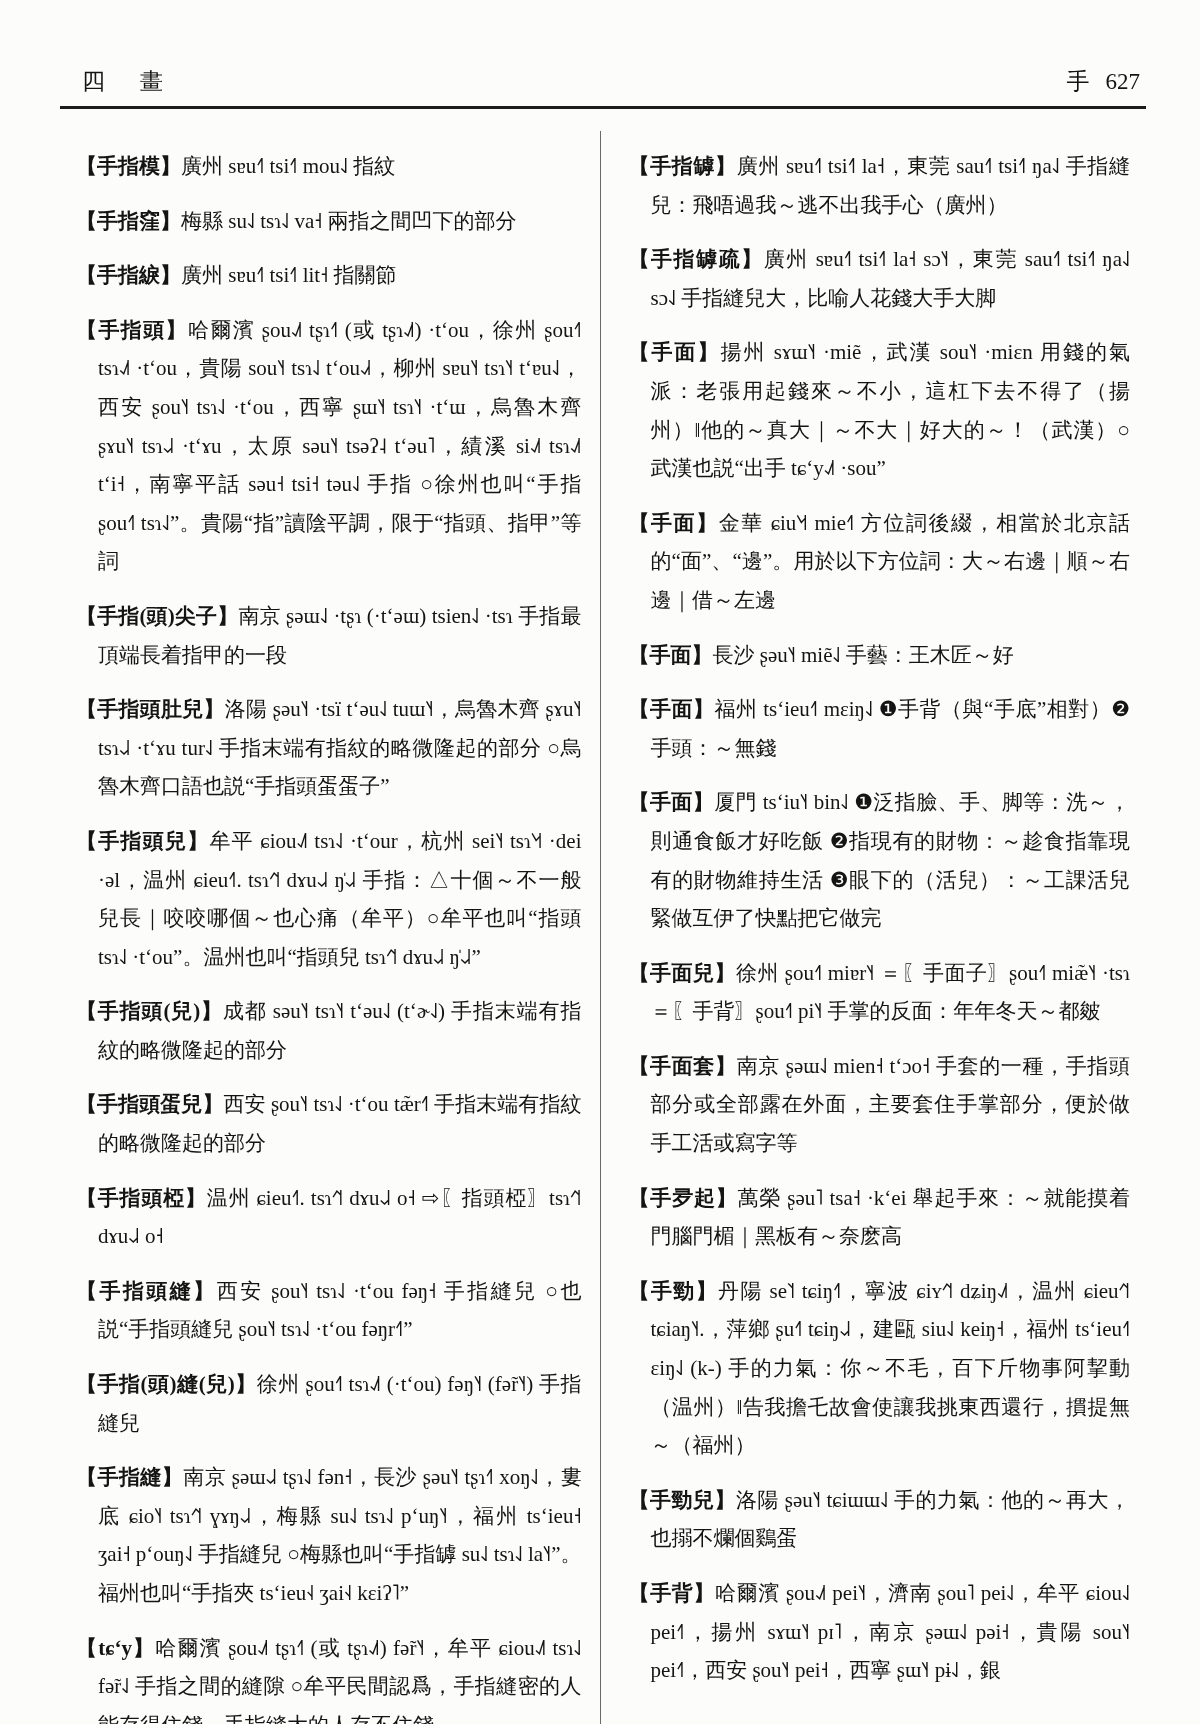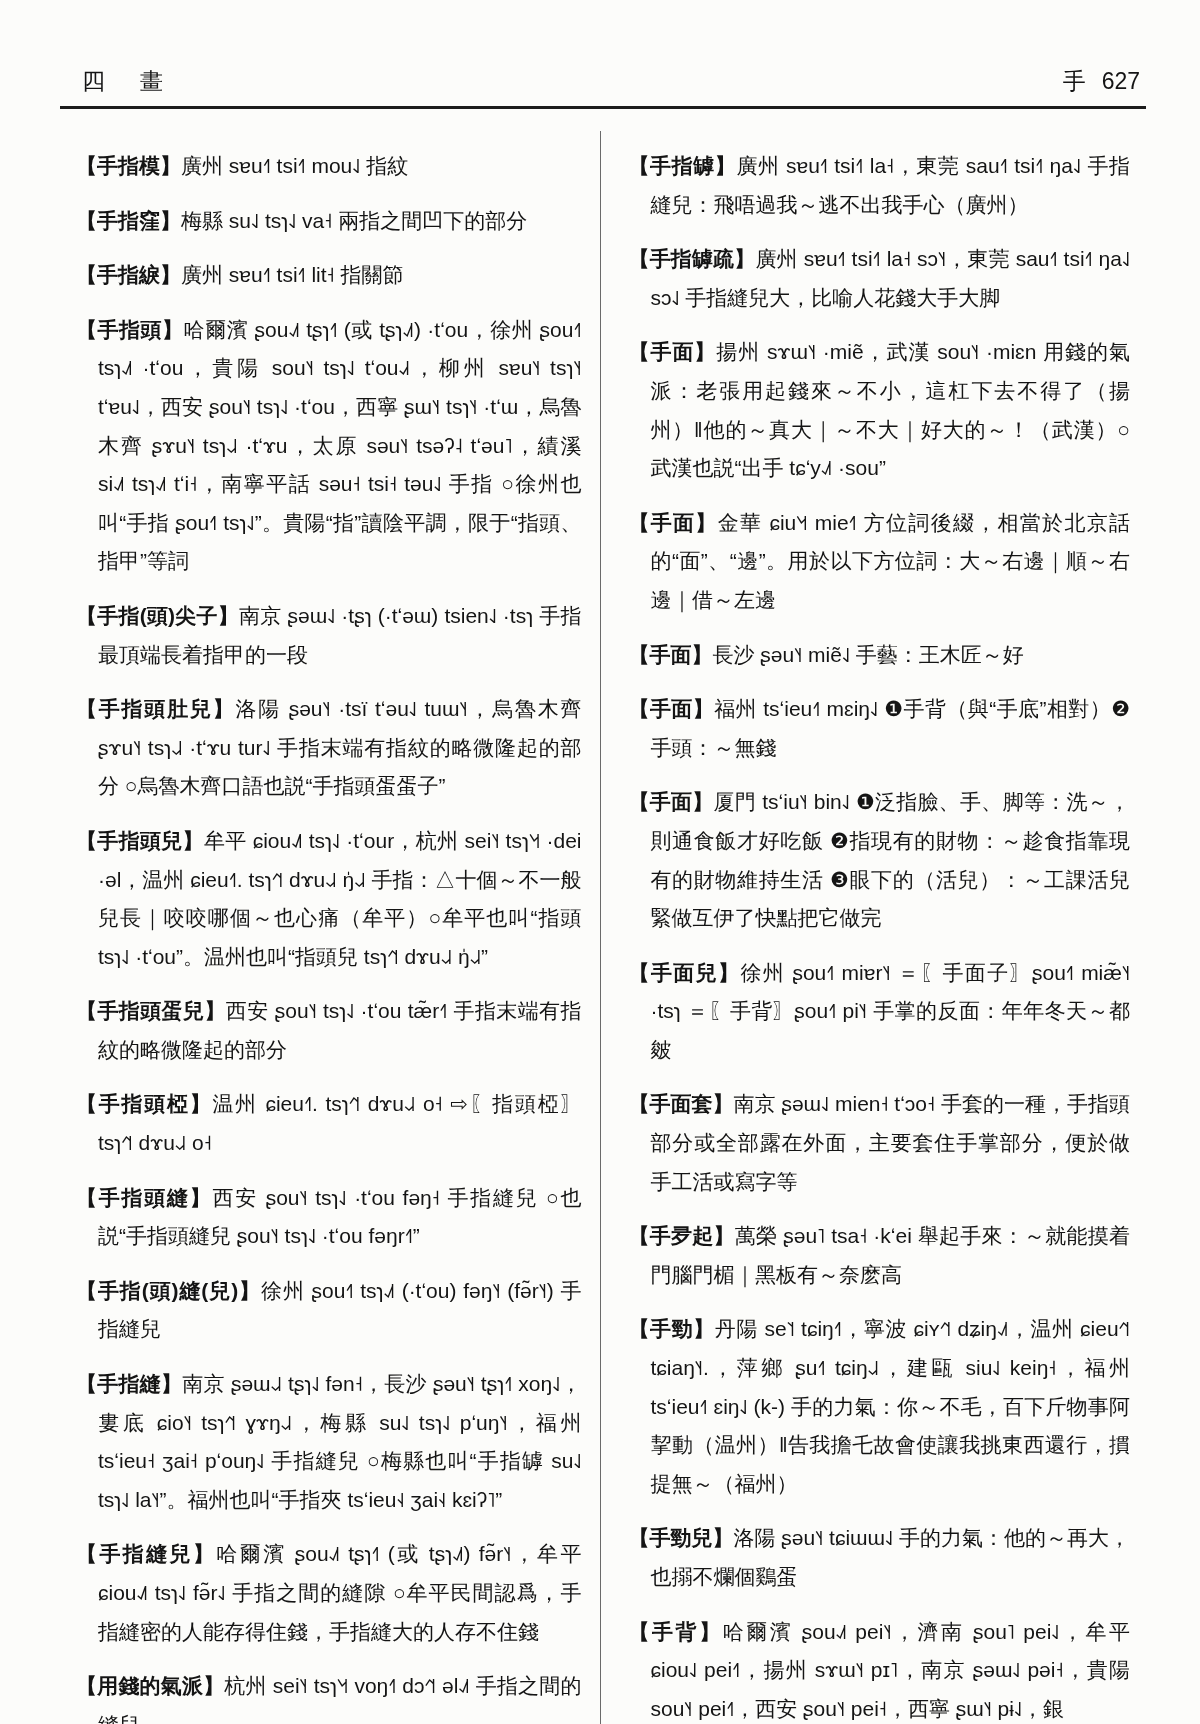--- a/index.html
+++ b/index.html
@@ -1,20 +1,20 @@
 <!DOCTYPE html>
 <html><head>
 <meta charset="utf-8">
 <style>
   html,body{margin:0;padding:0;background:#ffffff;}
   .page{
     width:1200px;height:1724px;box-sizing:border-box;
     margin:0 auto;background:#fcfcfa;color:#141414;
     padding:66px 54px 30px 60px;position:relative;overflow:hidden;
-    font-family:Liberation Sans, sans-serif;
+    font-family:Liberation Serif, serif;
   }
   .hdr{display:flex;justify-content:space-between;align-items:baseline;
     font-size:23px;padding:0 6px 0 22px;}
   .hdr-left{letter-spacing:6px;}
   .hdr-right{display:flex;gap:16px;align-items:baseline;}
   .hdr-rule{border-bottom:3px solid #1c1c1c;margin-top:9px;}
   .cols{display:flex;margin-top:22px;}
   .col{width:540px;}
   .col-right{border-left:1.5px solid #6a6a6a;padding-left:11px;margin-left:3px;width:536px;}
   p.entry{
@@ -40,26 +40,27 @@
 
   <div class="cols">
     <div class="col col-left">
         <p class="entry"><b class="hw">【手指模】</b><span class="seg">廣州 sɐu˧˥ tsi˧˥ mou˨˩ 指紋</span></p>
         <p class="entry"><b class="hw">【手指窪】</b><span class="seg">梅縣 su˨˩ tsɿ˨˩ va˧ 兩指之間凹下的部分</span></p>
         <p class="entry"><b class="hw">【手指綟】</b><span class="seg">廣州 sɐu˧˥ tsi˧˥ lit˧ 指關節</span></p>
         <p class="entry"><b class="hw">【手指頭】</b><span class="seg">哈爾濱 ʂou˨˩˦ tʂɿ˧˥ (或 tʂɿ˨˩˦) ·tʻou，徐州 ʂou˧˥ tsɿ˨˩˦ ·tʻou，貴陽 sou˥˧ tsɿ˨˩ tʻou˨˩˧，柳州 sɐu˥˧ tsɿ˥˧ tʻɐu˨˩，西安 ʂou˥˧ tsɿ˨˩ ·tʻou，西寧 ʂɯ˥˧ tsɿ˥˧ ·tʻɯ，烏魯木齊 ʂɤu˥˧ tsɿ˨˩˨ ·tʻɤu，太原 səu˥˧ tsəʔ˨ tʻəu˥，績溪 si˨˩˦ tsɿ˨˩˦ tʻi˧，南寧平話 səu˧ tsi˧ təu˨˩ 手指 ○徐州也叫“手指 ʂou˧˥ tsɿ˨˩”。貴陽“指”讀陰平調，限于“指頭、指甲”等詞</span></p>
         <p class="entry"><b class="hw">【手指(頭)尖子】</b><span class="seg">南京 ʂəɯ˨˩ ·tʂɿ (·tʻəɯ) tsien˨˩ ·tsɿ 手指最頂端長着指甲的一段</span></p>
         <p class="entry"><b class="hw">【手指頭肚兒】</b><span class="seg">洛陽 ʂəu˥˧ ·tsï tʻəu˨˩ tuɯ˥˧，烏魯木齊 ʂɤu˥˧ tsɿ˨˩˨ ·tʻɤu tur˨˩ 手指末端有指紋的略微隆起的部分 ○烏魯木齊口語也説“手指頭蛋蛋子”</span></p>
         <p class="entry"><b class="hw">【手指頭兒】</b><span class="seg">牟平 ɕiou˨˩˥ tsɿ˨˩ ·tʻour，杭州 sei˥˧ tsɿ˥˧˦ ·dei ·əl，温州 ɕieu˧˥. tsɿ˧˥˦ dɤu˨˩˨ ŋ̍˨˩˨ 手指：△十個～不一般兒長｜咬咬哪個～也心痛（牟平）○牟平也叫“指頭 tsɿ˨˩ ·tʻou”。温州也叫“指頭兒 tsɿ˧˥˦ dɤu˨˩˨ ŋ̍˨˩˨”</span></p>
+        <p class="entry"><b class="hw">【手指頭(兒)】</b><span class="seg">成都 səu˥˧ tsɿ˥˧ tʻəu˨˩ (tʻɚ˨˩)  手指末端有指紋的略微隆起的部分</span></p>
         <p class="entry"><b class="hw">【手指頭蛋兒】</b><span class="seg">西安 ʂou˥˧ tsɿ˨˩ ·tʻou tæ̃r˧˥ 手指末端有指紋的略微隆起的部分</span></p>
         <p class="entry"><b class="hw">【手指頭椏】</b><span class="seg">温州 ɕieu˧˥. tsɿ˧˥˦ dɤu˨˩˨ o˧ ⇨〖指頭椏〗tsɿ˧˥˦ dɤu˨˩˨ o˧</span></p>
         <p class="entry"><b class="hw">【手指頭縫】</b><span class="seg">西安 ʂou˥˧ tsɿ˨˩ ·tʻou fəŋ˧ 手指縫兒 ○也説“手指頭縫兒 ʂou˥˧ tsɿ˨˩ ·tʻou fəŋr˧˥”</span></p>
         <p class="entry"><b class="hw">【手指(頭)縫(兒)】</b><span class="seg">徐州 ʂou˧˥ tsɿ˨˩˦ (·tʻou) fəŋ˥˧ (fə̃r˥˧)  手指縫兒</span></p>
         <p class="entry"><b class="hw">【手指縫】</b><span class="seg">南京 ʂəɯ˨˩˨ tʂɿ˨˩ fən˧，長沙 ʂəu˥˧ tʂɿ˧˥ xoŋ˨˩，婁底 ɕio˥˧ tsɿ˧˥˦ ɣɤŋ˨˩˨，梅縣 su˨˩ tsɿ˨˩ pʻuŋ˥˧，福州 tsʻieu˧ ʒai˧ pʻouŋ˨˩ 手指縫兒 ○梅縣也叫“手指罅 su˨˩ tsɿ˨˩ la˥˧”。福州也叫“手指夾 tsʻieu˧˨ ʒai˧˨ kɛiʔ˥”</span></p>
-        <p class="entry"><b class="hw">【手指縫兒】</b><span class="seg">哈爾濱 ʂou˨˩˦ tʂɿ˧˥ (或 tʂɿ˨˩˦)  fə̃r˥˧，牟平 ɕiou˨˩˥ tsɿ˨˩ fə̃r˨˩ 手指之間的縫隙 ○牟平民間認爲，手指縫密的人能存得住錢，手指縫大的人存不住錢</span></p>
+        <p class="entry"><b class="hw">【tɕʻy】</b><span class="seg">哈爾濱 ʂou˨˩˦ tʂɿ˧˥ (或 tʂɿ˨˩˦)  fə̃r˥˧，牟平 ɕiou˨˩˥ tsɿ˨˩ fə̃r˨˩ 手指之間的縫隙 ○牟平民間認爲，手指縫密的人能存得住錢，手指縫大的人存不住錢</span></p>
         <p class="entry"><b class="hw">【用錢的氣派】</b><span class="seg">杭州 sei˥˧ tsɿ˥˧˦ voŋ˧˥ dɔ˧˥˦ əl˨˩˦ 手指之間的縫兒</span></p>
       </div>
     <div class="col col-right">
         <p class="entry"><b class="hw">【手指罅】</b><span class="seg">廣州 sɐu˧˥ tsi˧˥ la˧，東莞 sau˧˥ tsi˧˥ ŋa˨˩ 手指縫兒：飛唔過我～</span><span class="sm">逃不出我手心</span><span class="seg">（廣州）</span></p>
         <p class="entry"><b class="hw">【手指罅疏】</b><span class="seg">廣州 sɐu˧˥ tsi˧˥ la˧ sɔ˥˧，東莞 sau˧˥ tsi˧˥ ŋa˨˩ sɔ˨˩ 手指縫兒大，比喻人花錢大手大脚</span></p>
         <p class="entry"><b class="hw">【手面】</b><span class="seg">揚州 sɤɯ˥˧ ·miẽ，武漢 sou˥˧ ·miɛn 用錢的氣派：老張用起錢來～不小，這杠下去不得了（揚州）‖他的～真大｜～不大｜好大的～！（武漢）○武漢也説“出手 tɕʻy˨˩˦ ·sou”</span></p>
         <p class="entry"><b class="hw">【手面】</b><span class="seg">金華 ɕiu˥˧˦ mie˧˥ 方位詞後綴，相當於北京話的“面”、“邊”。用於以下方位詞：大～</span><span class="sm">右邊</span><span class="seg">｜順～</span><span class="sm">右邊</span><span class="seg">｜借～</span><span class="sm">左邊</span></p>
         <p class="entry"><b class="hw">【手面】</b><span class="seg">長沙 ʂəu˥˧ miẽ˨˩ 手藝：王木匠～好</span></p>
         <p class="entry"><b class="hw">【手面】</b><span class="seg">福州 tsʻieu˧˥ mɛiŋ˨˩ ❶手背（與“手底”相對）❷手頭：～無錢</span></p>
         <p class="entry"><b class="hw">【手面】</b><span class="seg">厦門 tsʻiu˥˧ bin˨˩ ❶泛指臉、手、脚等：洗～，則通食飯</span><span class="sm">才好吃飯</span><span class="seg"> ❷指現有的財物：～趁食</span><span class="sm">指靠現有的財物維持生活</span><span class="seg"> ❸眼下的（活兒）：～工課</span><span class="sm">活兒</span><span class="seg">緊做互伊了</span><span class="sm">快點把它做完</span></p>

